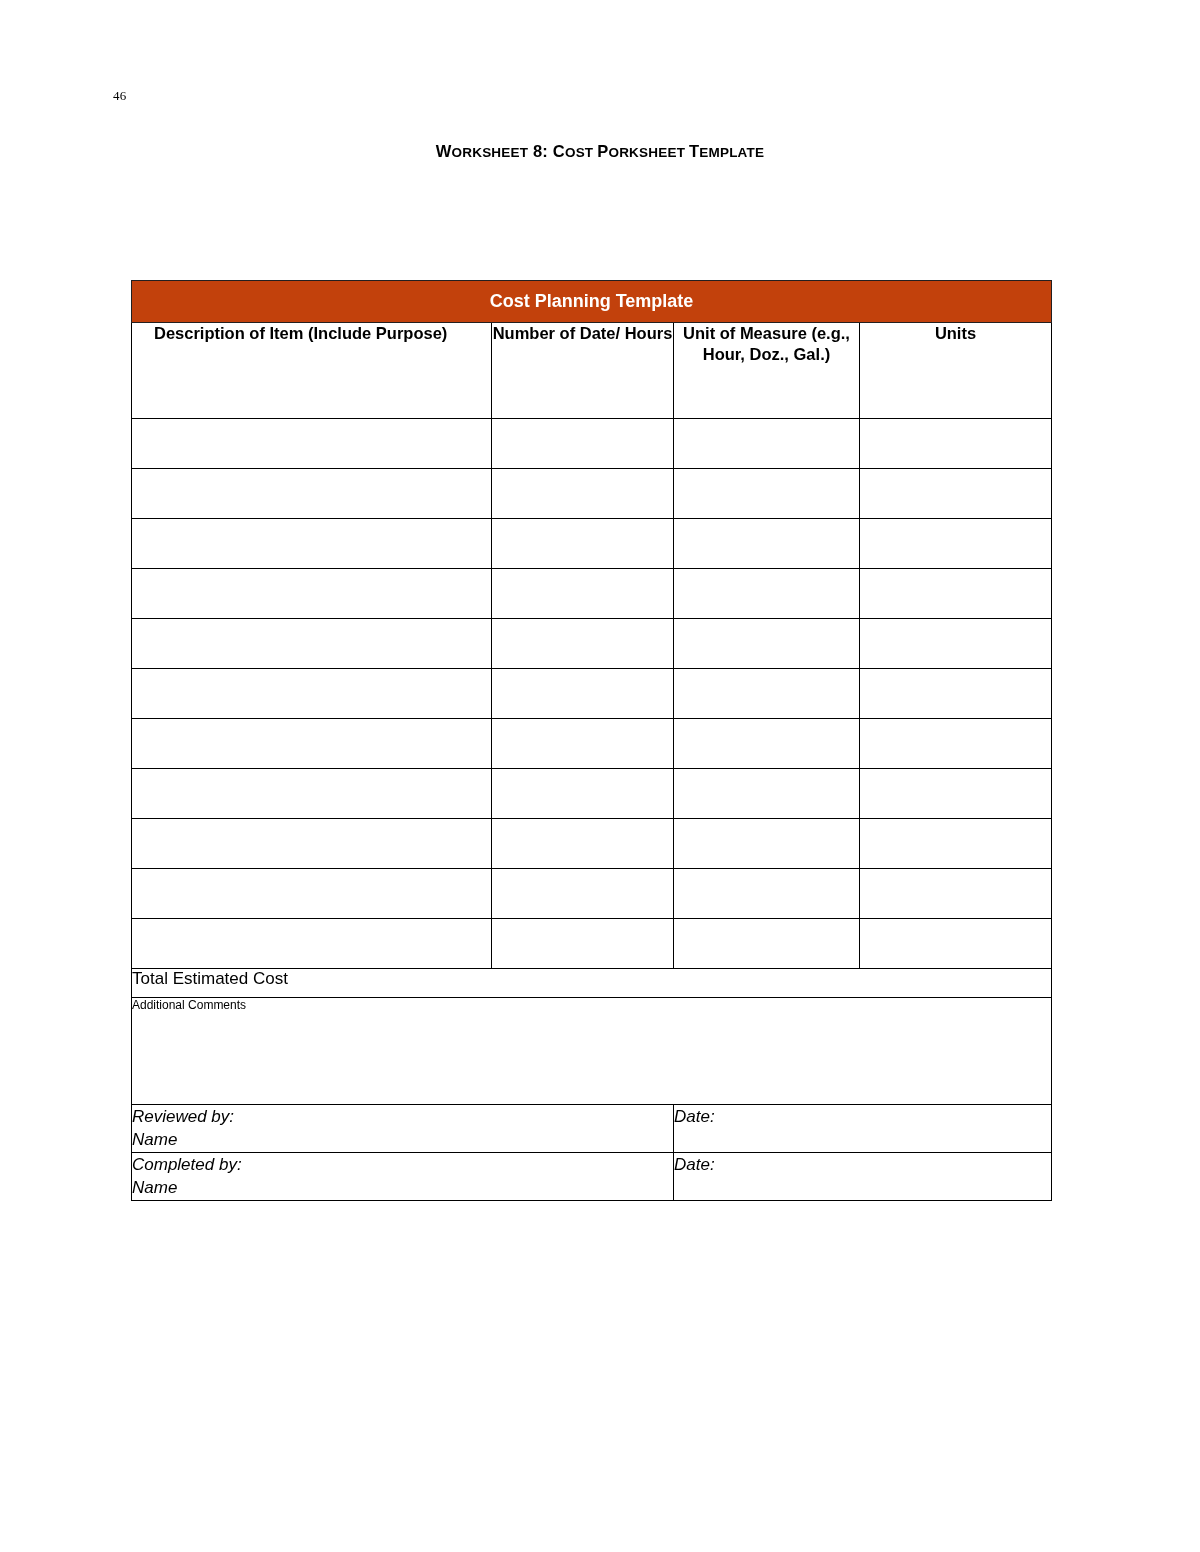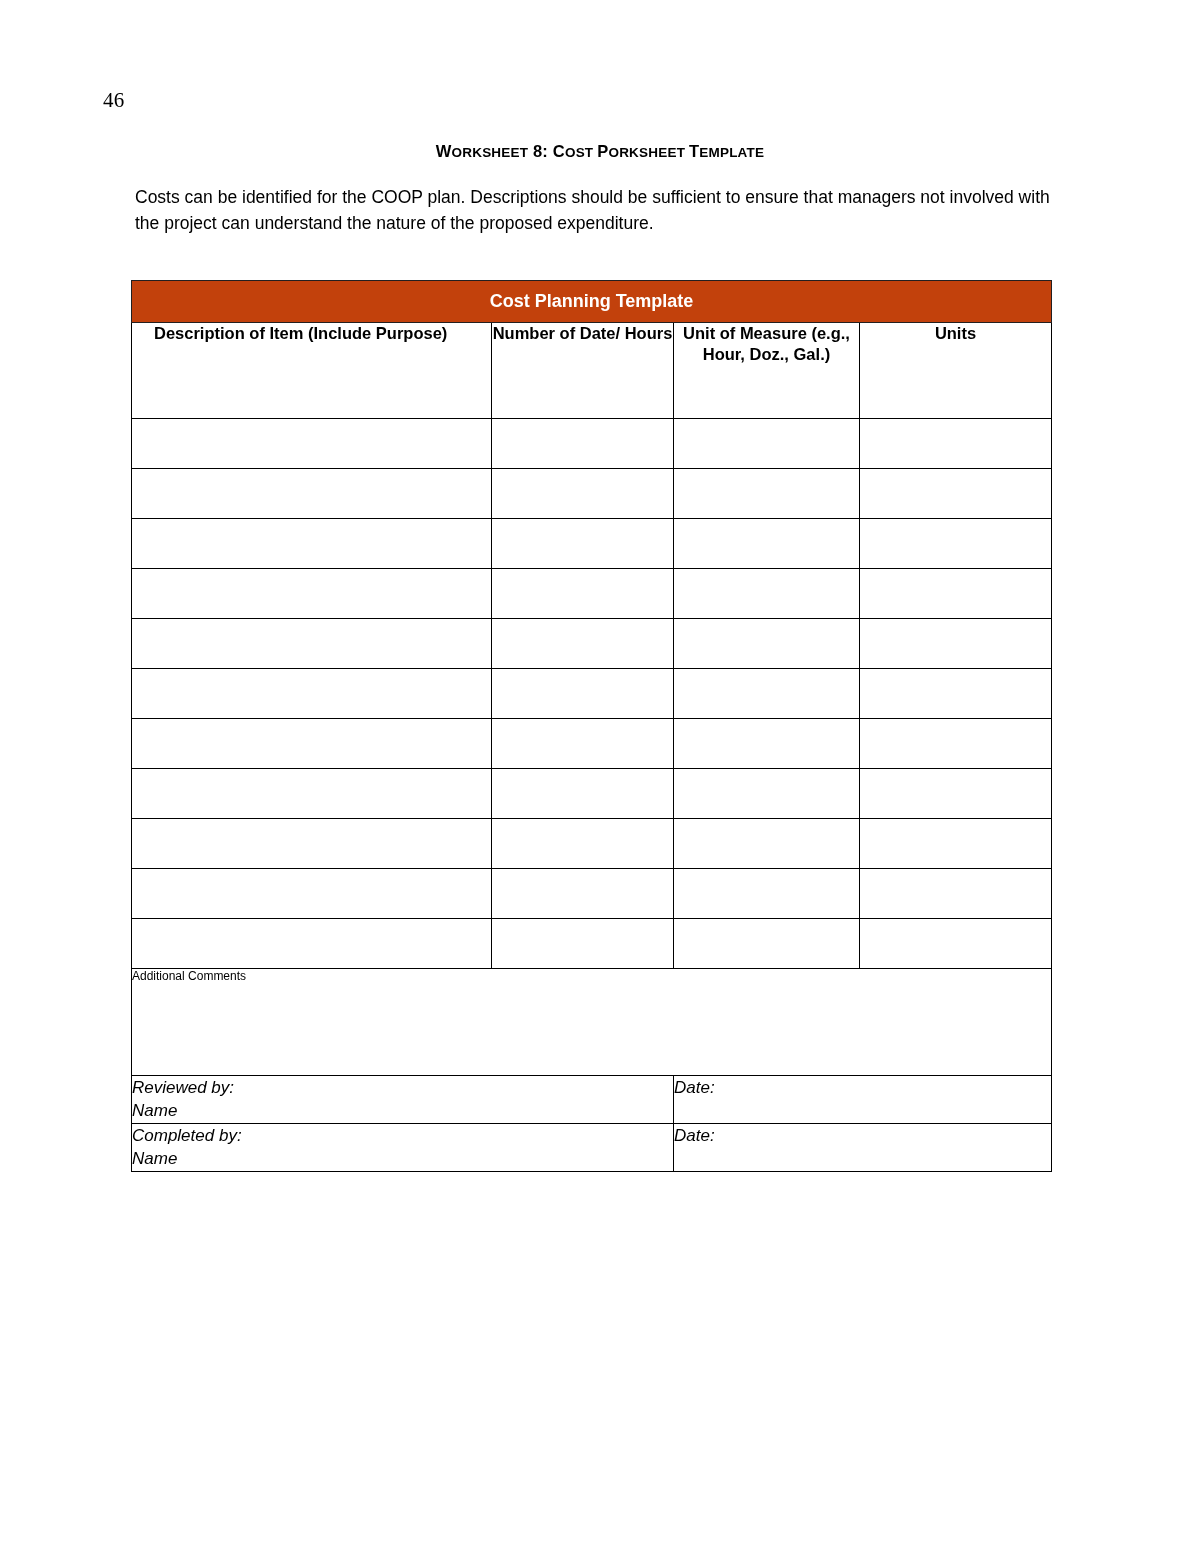--- a/index.html
+++ b/index.html
@@ -16,24 +16,24 @@
     overflow: hidden;
   }
   .page {
     position: relative;
     width: 1200px;
     height: 1552px;
     box-sizing: border-box;
   }
   .page-number {
     position: absolute;
-    left: 103px;
+    left: 113px;
     top: 88px;
     font-family: "Liberation Serif", serif;
-    font-size: 21px;
+    font-size: 13px;
     color: #000;
     letter-spacing: 0.2px;
   }
   .worksheet-title {
     position: absolute;
     left: 0;
     right: 0;
     top: 142px;
     text-align: center;
     font-family: "Liberation Sans", sans-serif;
@@ -126,21 +126,20 @@
 </style>
 </head>
 <body>
 
 <div class="page">
 
   <div class="page-number">46</div>
 
   <div class="worksheet-title"><span>W</span><span class="small-caps">ORKSHEET</span><span> 8: </span><span>C</span><span class="small-caps">OST </span><span>P</span><span class="small-caps">ORKSHEET </span><span>T</span><span class="small-caps">EMPLATE</span></div>
 
-  <div class="intro">Costs can be identified for the COOP plan.  Descriptions should be sufficient to ensure that managers not involved with the project can understand the nature of the proposed expenditure.</div>
 
   <div class="table-wrap">
     <table class="cost-table">
       <colgroup>
         <col class="col-desc">
         <col class="col-units">
         <col class="col-measure">
         <col class="col-cost">
       </colgroup>
       <tbody>
@@ -215,20 +214,23 @@
           <td></td>
         </tr>
         <tr class="blank-row">
           <td></td>
           <td></td>
           <td></td>
           <td></td>
         </tr>
 
         <tr>
+          <td class="total-cell" colspan="4">Total Estimated Cost</td>
+        </tr>
+        <tr>
           <td class="comments-cell" colspan="4">Additional Comments</td>
         </tr>
 
         <tr>
           <td class="sig-cell" colspan="2"><span>Reviewed by:</span><span class="line2">Name</span></td>
           <td class="sig-cell" colspan="2"><span>Date:</span></td>
         </tr>
         <tr>
           <td class="sig-cell" colspan="2"><span>Completed by:</span><span class="line2">Name</span></td>
           <td class="sig-cell" colspan="2"><span>Date:</span></td>

